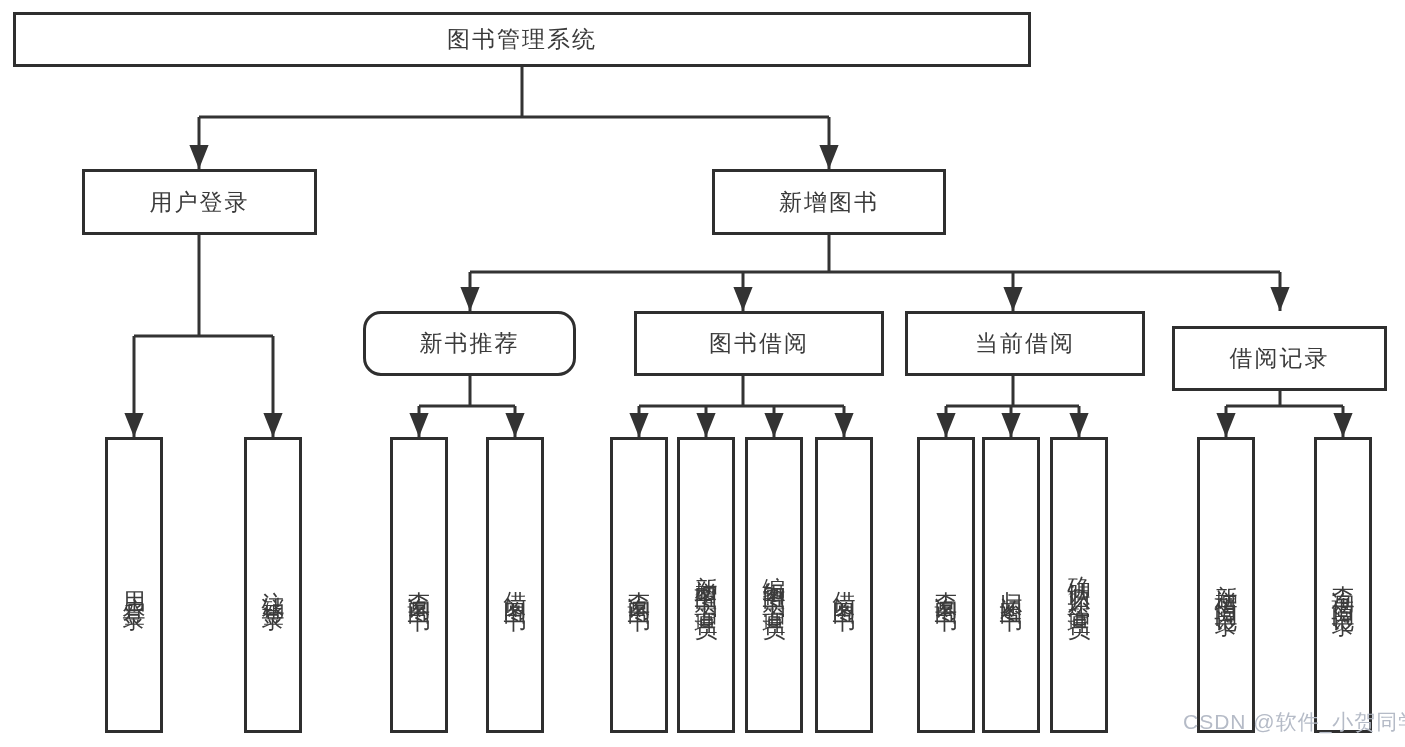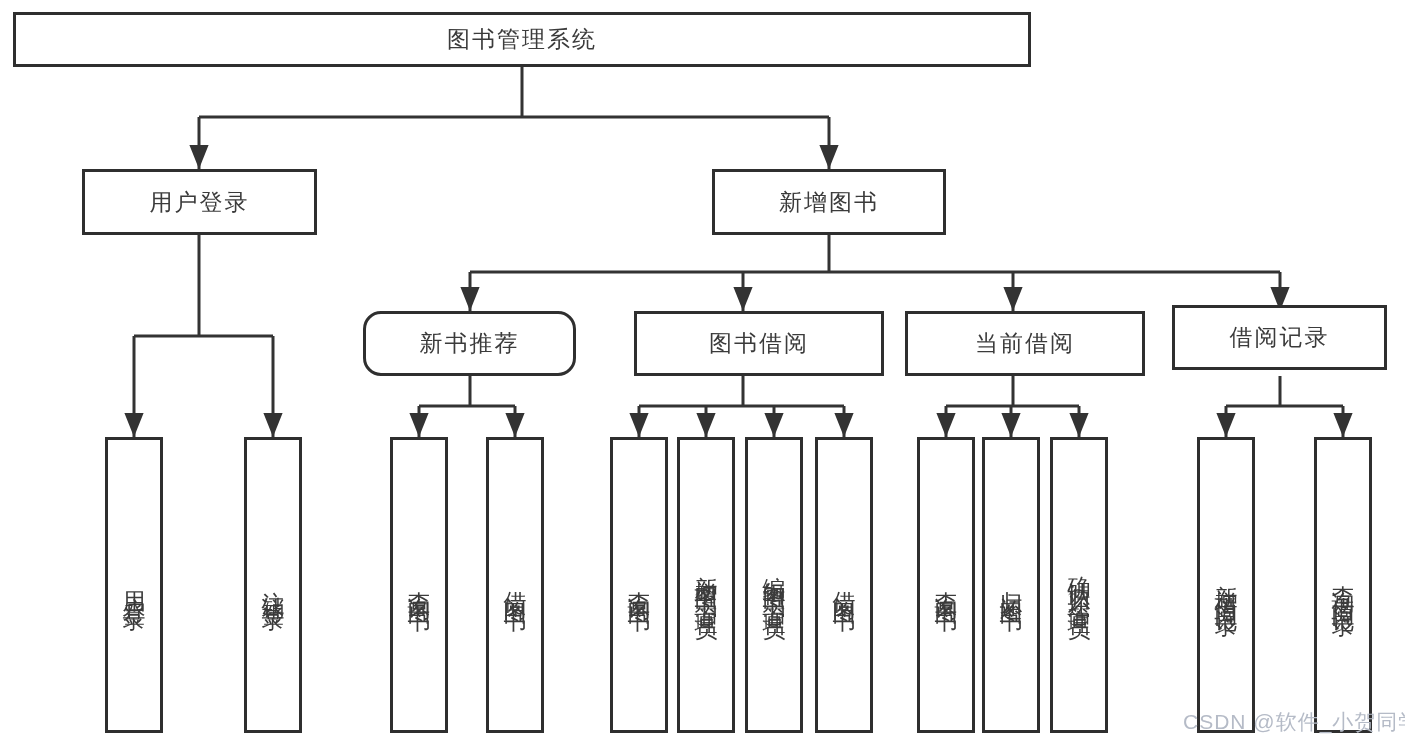--- a/index.html
+++ b/index.html
@@ -106,21 +106,21 @@
 
   <div class="node" style="left:363px; top:311px; width:213px; height:65px;border-radius:18px;">
     <span>新书推荐</span>
   </div>
   <div class="node" style="left:634px; top:311px; width:250px; height:65px;">
     <span>图书借阅</span>
   </div>
   <div class="node" style="left:905px; top:311px; width:240px; height:65px;">
     <span>当前借阅</span>
   </div>
-  <div class="node" style="left:1172px; top:305px; width:215px; height:65px;">
+  <div class="node" style="left:1172px; top:326px; width:215px; height:65px;">
     <span>借阅记录</span>
   </div>
 
   <div class="leaf" style="left:105px;">
     <span>用户登录</span>
   </div>
   <div class="leaf" style="left:244px;">
     <span>注销登录</span>
   </div>
 

